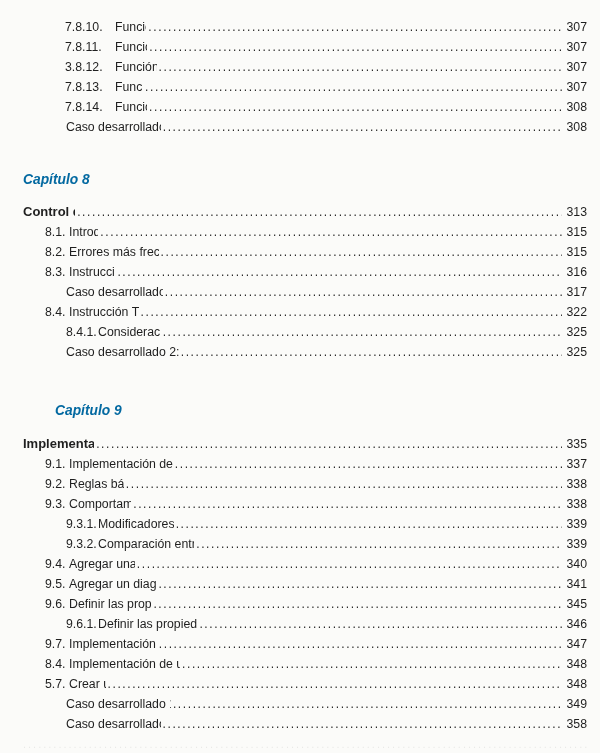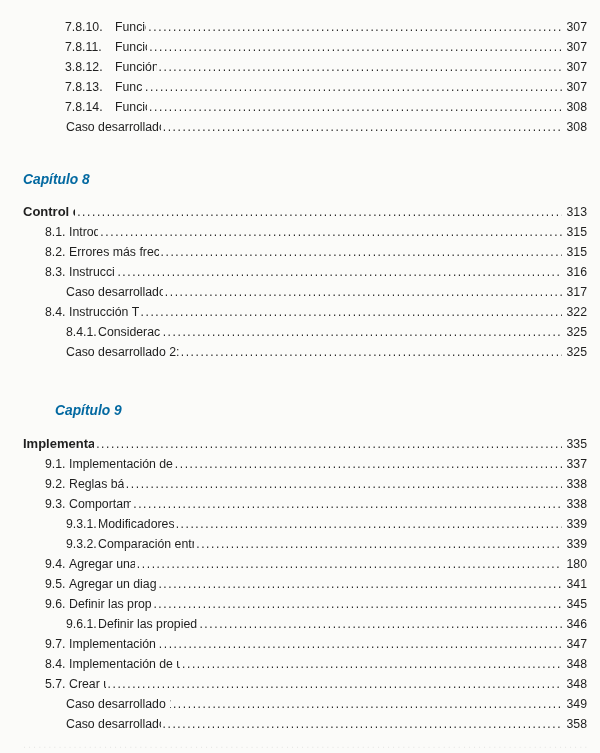--- a/index.html
+++ b/index.html
@@ -225,21 +225,21 @@
       <div class="row ind-l3">
         <span class="num">9.3.2.</span>
         <span class="title">Comparación entre los modificadores de visibilidad</span>
         <span class="leader"></span>
         <span class="pagenum">339</span>
       </div>
       <div class="row ind-l2">
         <span class="num">9.4.</span>
         <span class="title">Agregar una clase al proyecto</span>
         <span class="leader"></span>
-        <span class="pagenum">180</span>
+        <span class="pagenum">340</span>
       </div>
       <div class="row ind-l2">
         <span class="num">9.5.</span>
         <span class="title">Agregar un diagrama de clase al proyecto</span>
         <span class="leader"></span>
         <span class="pagenum">341</span>
       </div>
       <div class="row ind-l2">
         <span class="num">9.6.</span>
         <span class="title">Definir las propiedades de los atributos</span>

